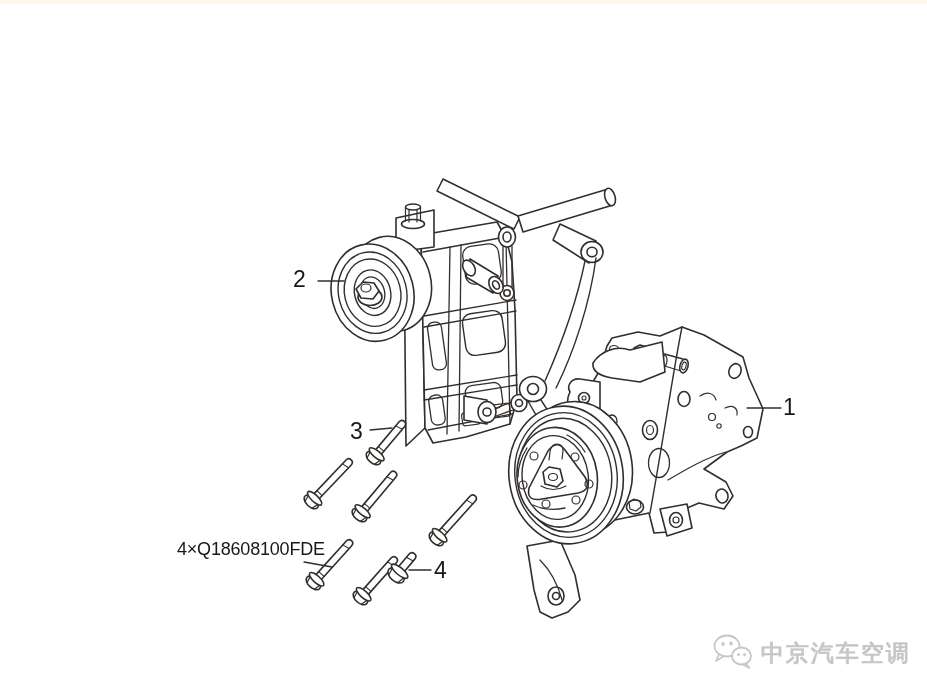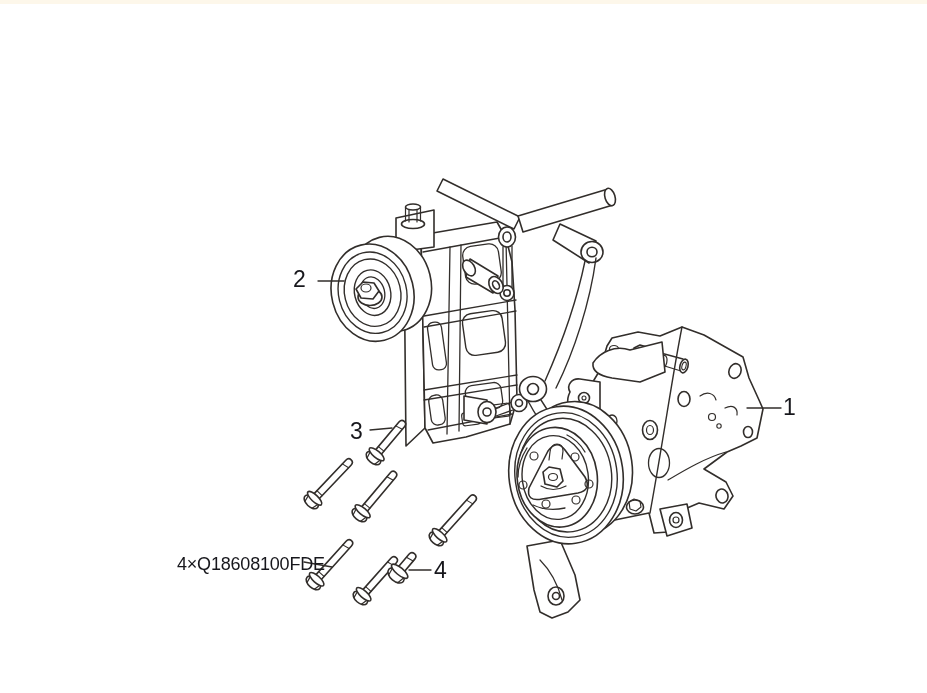--- a/index.html
+++ b/index.html
@@ -222,15 +222,28 @@
       <path d="M370,430 L392,428"></path>
       <path d="M409,570 L431,570"></path>
       <path d="M304,562 L332,567"></path>
     </g>
   </svg>
 
   <div class="callout" style="left:783px;top:396px;">1</div>
   <div class="callout" style="left:293px;top:268px;">2</div>
   <div class="callout" style="left:350px;top:420px;">3</div>
   <div class="callout" style="left:434px;top:559px;">4</div>
-  <div class="part-label" style="left:177px;top:555px;">4×Q18608100FDE</div>
-
+  <div class="part-label" style="left:177px;top:540px;">4×Q18608100FDE</div>
+
+  <div class="watermark">
+    <svg width="42" height="40" viewBox="0 0 42 40" fill="none" stroke="#c6c6c6" stroke-width="1.8" stroke-linejoin="round">
+      <ellipse cx="15" cy="13" rx="12.5" ry="10.5"></ellipse>
+      <path d="M7,21 L4,28 L12,23" stroke-width="1.6"></path>
+      <ellipse cx="11" cy="11" rx="1.7" ry="1.9" fill="#c6c6c6" stroke="none"></ellipse>
+      <ellipse cx="19" cy="10.5" rx="1.7" ry="1.9" fill="#c6c6c6" stroke="none"></ellipse>
+      <ellipse cx="29.5" cy="23" rx="9.5" ry="8.5" fill="#ffffff"></ellipse>
+      <path d="M34,30.5 L37.5,35 L30.5,31.5" stroke-width="1.6"></path>
+      <ellipse cx="26.5" cy="21.5" rx="1.4" ry="1.6" fill="#c6c6c6" stroke="none"></ellipse>
+      <ellipse cx="32.5" cy="21.5" rx="1.4" ry="1.6" fill="#c6c6c6" stroke="none"></ellipse>
+    </svg>
+    <span class="wm-text">中京汽车空调</span>
+  </div>
 </div>
 
 </body></html>

